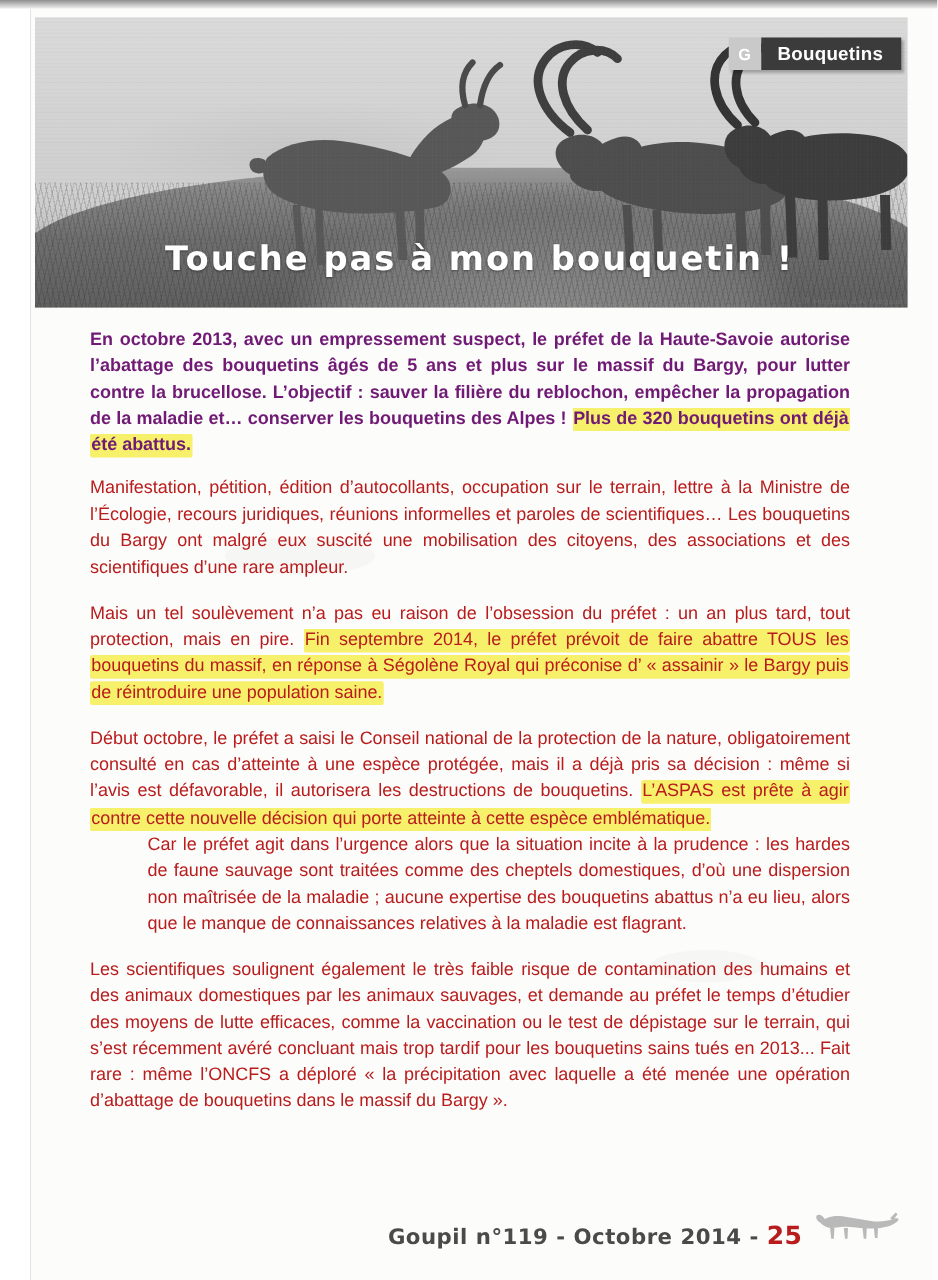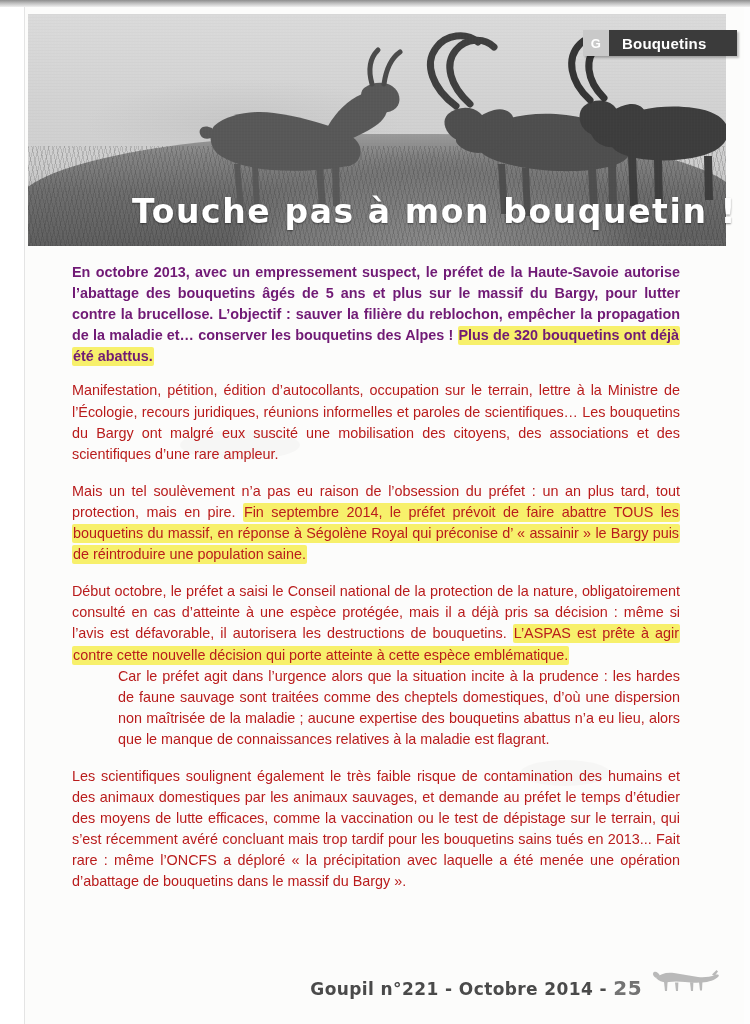--- a/index.html
+++ b/index.html
@@ -137,32 +137,32 @@
     justify-content: center;
     letter-spacing: .5px;
   }
   .tag-name {
     background: #3b3b3b;
     color: #ffffff;
     font-size: 15px;
     font-weight: bold;
     display: flex;
     align-items: center;
-    padding: 0 30px 0 13px;
+    padding: 0 14px 0 13px;
     letter-spacing: .2px;
   }
 
   
   #photo-caption {
     position: absolute;
     left: 132px;
     top: 192px;
     color: #ffffff;
     font-family: "DejaVu Sans", sans-serif;
-    font-size: 33px;
+    font-size: 27px;
     font-weight: bold;
     letter-spacing: 1.6px;
     text-shadow: 0 1px 2px rgba(0,0,0,.45);
     white-space: nowrap;
   }
   #photo-credit {
     position: absolute;
     right: 28px;
     top: 238px;
     font-size: 6.5px;
@@ -220,21 +220,21 @@
     bottom: 6px;
     font-family: "DejaVu Sans", sans-serif;
     font-size: 17px;
     font-weight: bold;
     color: #4a4a4a;
     letter-spacing: .4px;
     white-space: nowrap;
   }
   #footer-page {
     font-size: 20px;
-    color: #737373;
+    color: #b91c1c;
   }
   #footer-fox {
     position: absolute;
     right: 28px;
     bottom: 12px;
     width: 70px;
     height: 30px;
     opacity: .58;
   }
 
@@ -343,21 +343,21 @@
       <p class="para lead"><span>En octobre 2013, avec un empressement suspect, le préfet de la Haute-Savoie autorise l’abattage des bouquetins âgés de 5 ans et plus sur le massif du Bargy, pour lutter contre la brucellose. L’objectif : sauver la filière du reblochon, empêcher la propagation de la maladie et… conserver les bouquetins des Alpes ! </span><mark class="hl">Plus de 320 bouquetins ont déjà été abattus.</mark></p>
       <p class="para"><span>Manifestation, pétition, édition d’autocollants, occupation sur le terrain, lettre à la Ministre de l’Écologie, recours juridiques, réunions informelles et paroles de scientifiques… Les bouquetins du Bargy ont malgré eux suscité une mobilisation des citoyens, des associations et des scientifiques d’une rare ampleur.</span></p>
       <p class="para"><span>Mais un tel soulèvement n’a pas eu raison de l’obsession du préfet : un an plus tard, tout protection, mais en pire. </span><mark class="hl">Fin septembre 2014, le préfet prévoit de faire abattre TOUS les bouquetins du massif, en réponse à Ségolène Royal qui préconise d’ « assainir » le Bargy puis de réintroduire une population saine.</mark></p>
       <p class="para"><span>Début octobre, le préfet a saisi le Conseil national de la protection de la nature, obligatoirement consulté en cas d’atteinte à une espèce protégée, mais il a déjà pris sa décision : même si l’avis est défavorable, il autorisera les destructions de bouquetins. </span><mark class="hl">L’ASPAS est prête à agir contre cette nouvelle décision qui porte atteinte à cette espèce emblématique.</mark></p>
       <p class="para tight"><span>Car le préfet agit dans l’urgence alors que la situation incite à la prudence : les hardes de faune sauvage sont traitées comme des cheptels domestiques, d’où une dispersion non maîtrisée de la maladie ; aucune expertise des bouquetins abattus n’a eu lieu, alors que le manque de connaissances relatives à la maladie est flagrant.</span></p>
       <p class="para"><span>Les scientifiques soulignent également le très faible risque de contamination des humains et des animaux domestiques par les animaux sauvages, et demande au préfet le temps d’étudier des moyens de lutte efficaces, comme la vaccination ou le test de dépistage sur le terrain, qui s’est récemment avéré concluant mais trop tardif pour les bouquetins sains tués en 2013... Fait rare : même l’ONCFS a déploré « la précipitation avec laquelle a été menée une opération d’abattage de bouquetins dans le massif du Bargy ».</span></p>
     </div>
 
   <div id="footer">
     <div id="footer-text">
-      <span>Goupil n°221 - Octobre 2014 - </span><span id="footer-page">25</span>
+      <span>Goupil n°119 - Octobre 2014 - </span><span id="footer-page">25</span>
     </div>
     <svg id="footer-fox" viewBox="0 0 70 30">
       <path fill="#8a8a8a" d="M4 14 C8 10 14 8 22 9 C30 10 38 12 46 13 C52 13.6 58 13 63 11
                C66 10 68 11 66 13 C63 16 57 18 50 18.6 C44 19 38 18.6 33 18
                C28 17.4 22 17 17 18 C12 19 8 18 4 14 Z"></path>
       <path fill="#8a8a8a" d="M12 18 L13 27 L15 27 L15.6 18 Z"></path>
       <path fill="#8a8a8a" d="M23 18.4 L24 27 L26 27 L26.4 18.4 Z"></path>
       <path fill="#8a8a8a" d="M38 18.2 L39 27 L41 27 L41.4 18.2 Z"></path>
       <path fill="#8a8a8a" d="M47 18 L48 26.4 L50 26.4 L50.4 18 Z"></path>
       <path fill="#8a8a8a" d="M60 10.6 L64.6 6 L66 7.4 L62.6 12 Z"></path>

